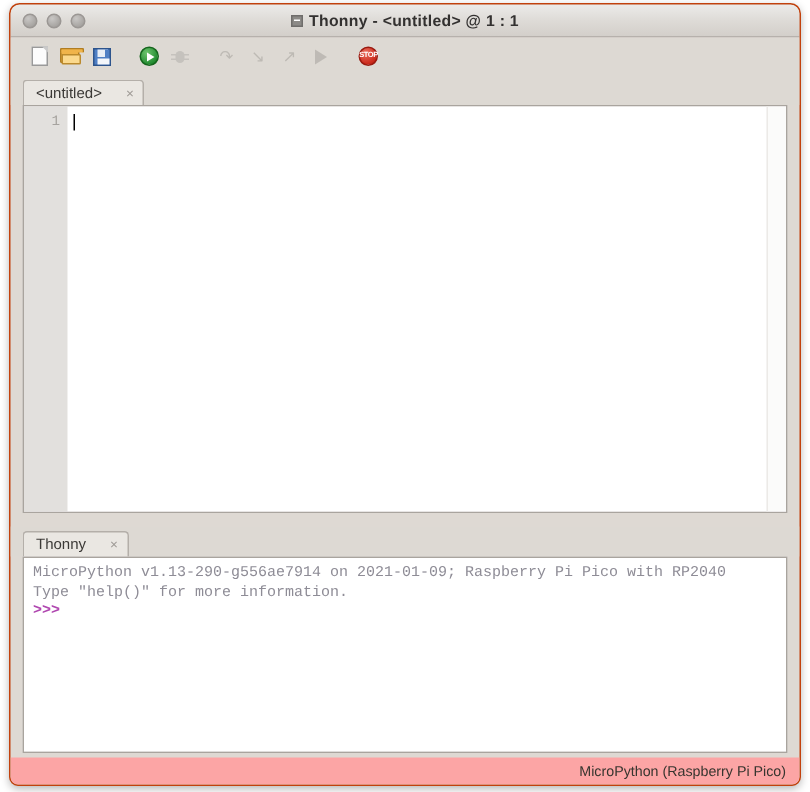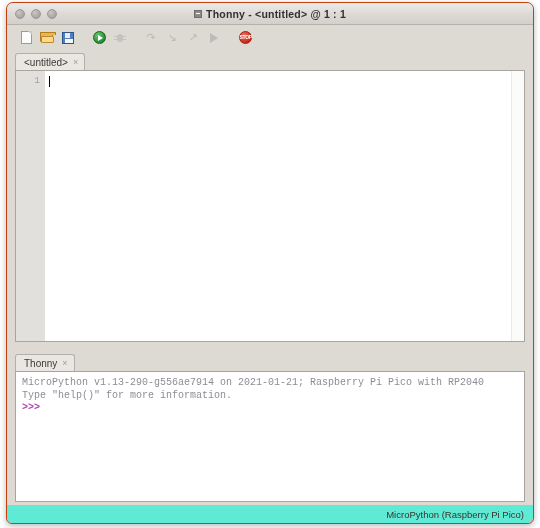--- a/index.html
+++ b/index.html
@@ -262,21 +262,21 @@
   }
   .tab {
     height: 18px;
     background: #eae7e2;
     border: 1px solid #b4afa9;
     border-bottom: none;
     border-radius: 3px 3px 0 0;
     display: flex;
     align-items: center;
     padding: 0 6px 0 8px;
-    gap: 5px;
+    gap: 16px;
     font-size: 10px;
     color: #3b3936;
     box-sizing: border-box;
     position: relative;
     top: 1px;
   }
   .tab .tab-close {
     font-size: 9px;
     color: #a09c97;
     line-height: 1;
@@ -375,21 +375,21 @@
     background: #ffffff;
     overflow: hidden;
   }
   .shell-banner { color: #8e8c96; }
   .shell-prompt { color: #b047b0; font-weight: bold; }
 
   
   #status-bar {
     height: 18px;
     min-height: 18px;
-    background: #5eead4;
+    background: #fca5a5;
     display: flex;
     align-items: center;
     justify-content: flex-end;
     padding-right: 9px;
     font-size: 9.5px;
     color: #37352f;
     border-radius: 0 0 5px 5px;
   }
   #window-pad-top { height: 3px; }
 </style>
@@ -496,21 +496,21 @@
 
   <div class="notebook" id="shell-notebook">
     <div class="tab-strip">
       <div class="tab">
         <span>Thonny</span>
         <span class="tab-close">×</span>
       </div>
     </div>
 
     <div class="panel-frame" id="shell-area">
-      <div id="shell-inner"><span class="shell-banner">MicroPython v1.13-290-g556ae7914 on 2021-01-21; Raspberry Pi Pico with RP2040</span>
+      <div id="shell-inner"><span class="shell-banner">MicroPython v1.13-290-g556ae7914 on 2021-01-09; Raspberry Pi Pico with RP2040</span>
 <span class="shell-banner">Type "help()" for more information.</span>
 <span class="shell-prompt">&gt;&gt;&gt;</span></div>
     </div>
   </div>
 
   <div id="window-pad-top"></div>
 
   <div id="status-bar">
     <span>MicroPython (Raspberry Pi Pico)</span>
   </div>

